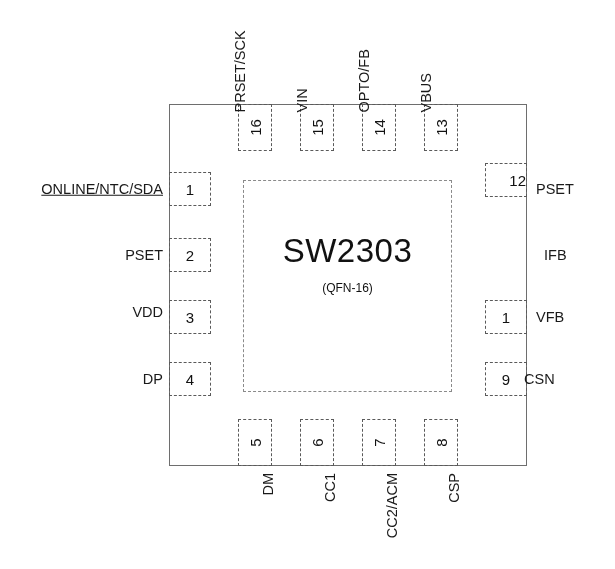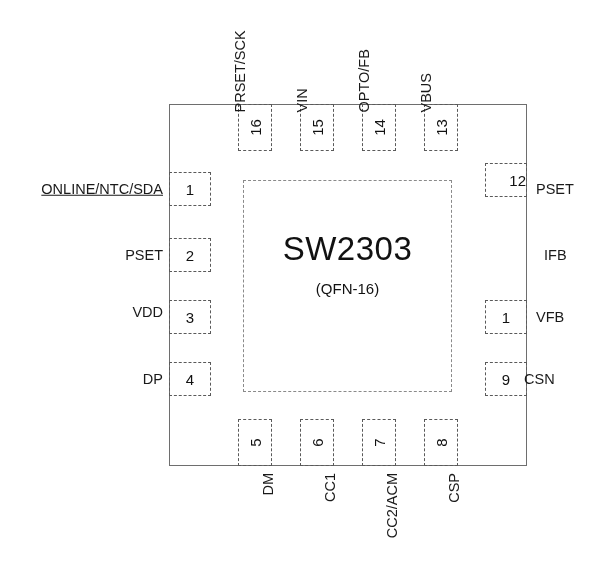--- a/index.html
+++ b/index.html
@@ -55,21 +55,21 @@
     justify-content: center;
     pointer-events: none;
   }
   .part-number {
     font-size: 33px;
     letter-spacing: 0.5px;
     color: #111111;
     line-height: 1.1;
   }
   .package-type {
-    font-size: 15px;
+    font-size: 12px;
     color: #111111;
     margin-top: 12px;
   }
 
   
   .pin-box {
     position: absolute;
     border: 1.5px dashed #5a5a5a;
     box-sizing: border-box;
     background: transparent;

